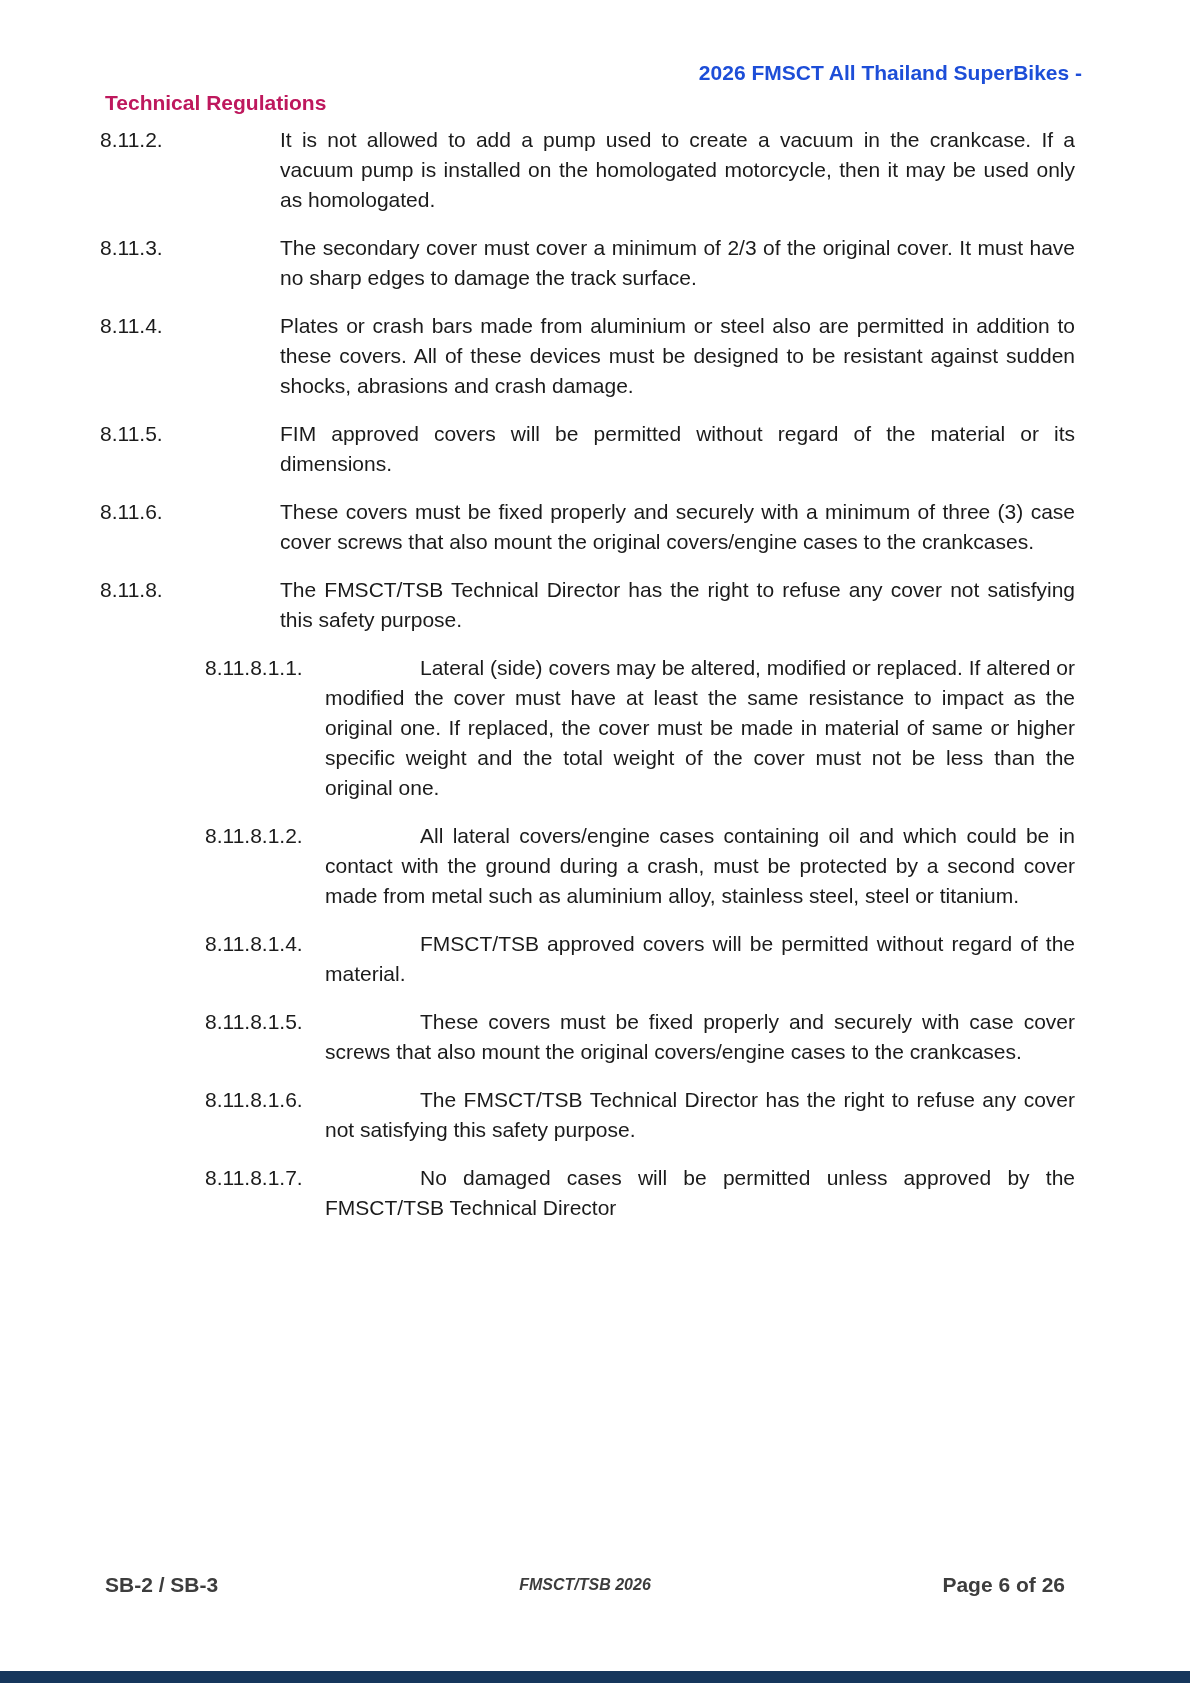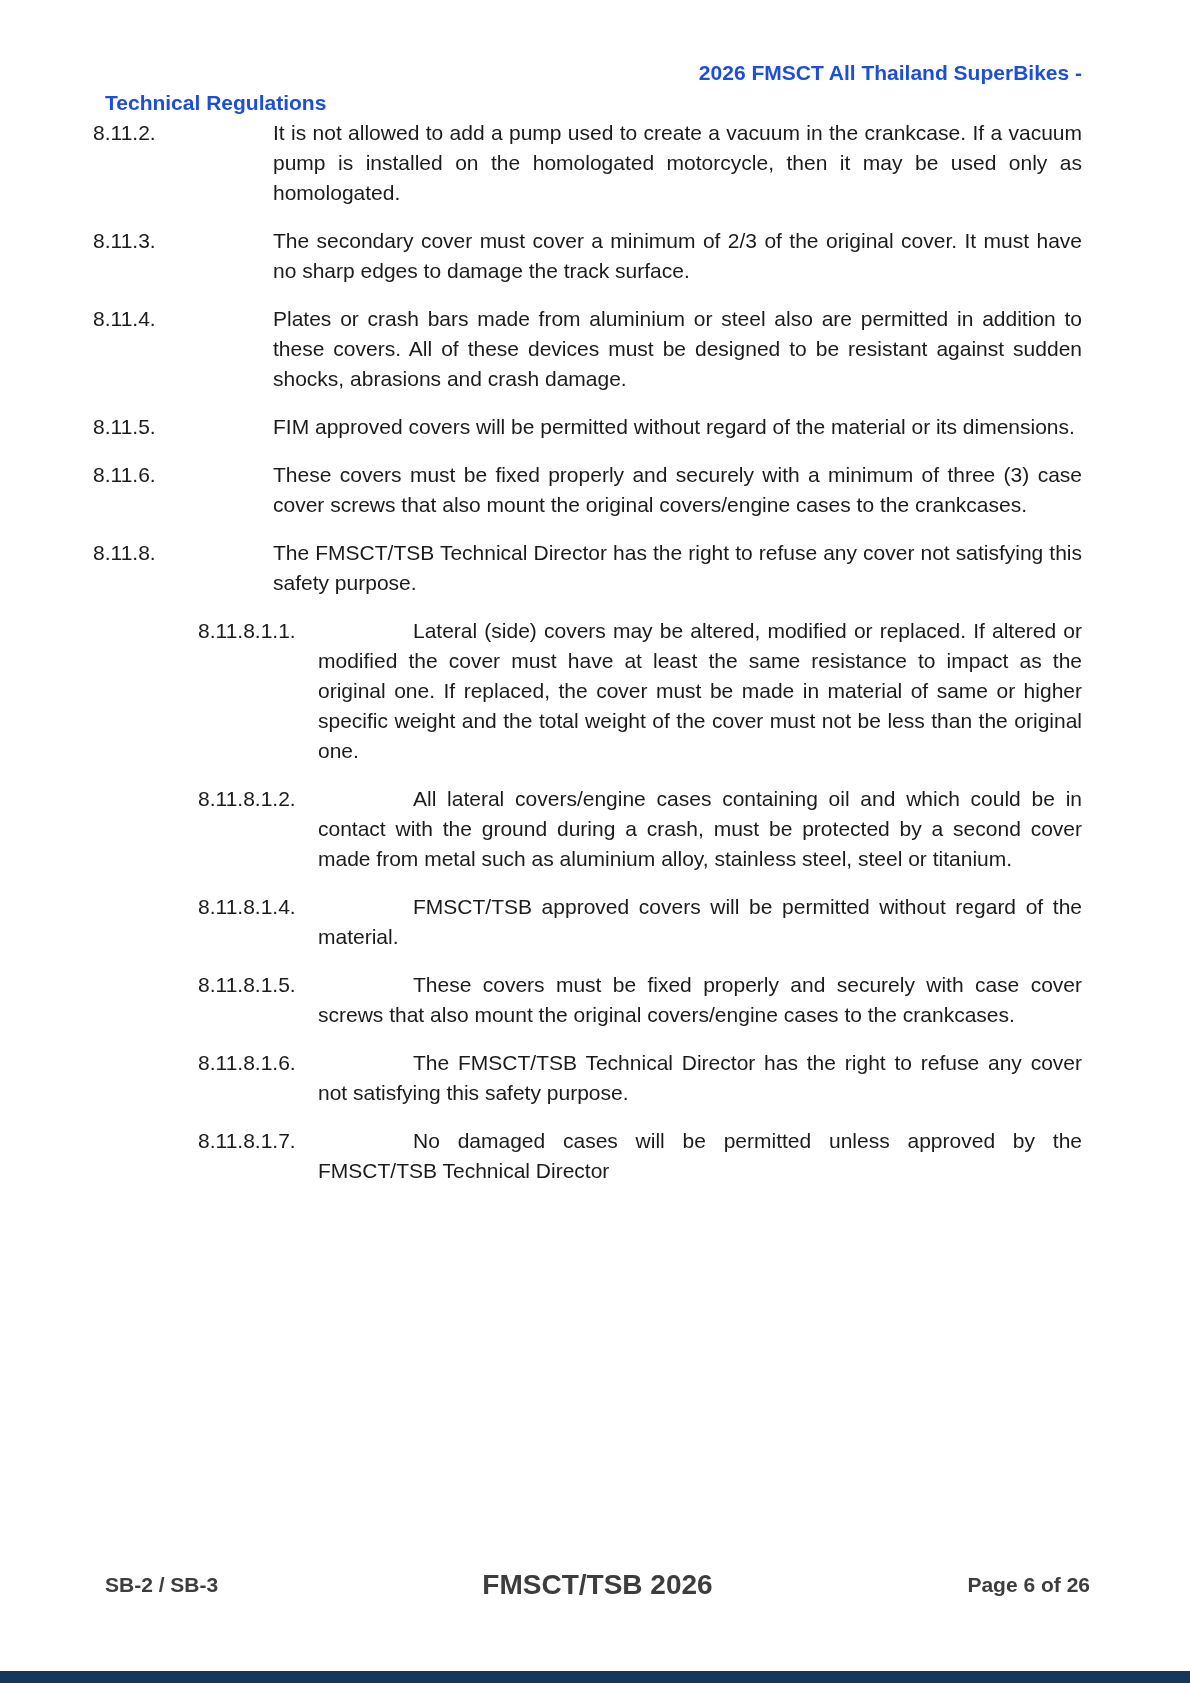--- a/index.html
+++ b/index.html
@@ -18,55 +18,56 @@
   .header-line1 {
     margin: 58px 108px 0 105px;
     text-align: right;
     font-weight: bold;
     color: #1d4ed8;
   }
   .header-line2 {
     margin: 0 108px 0 105px;
     text-align: left;
     font-weight: bold;
-    color: #1d4ed8;
+    color: #be185d;
   }
   
   .body-area { margin-top: 0; }
   .item { margin: 0 108px 18px 183px; }
-  .item p { margin: 0; }
+  .item p { margin: 7px; }
   .lvl1 p {
     padding-left: 90px;
     text-indent: -90px;
     text-align: justify;
   }
   .num1 { display: inline-block; width: 90px; }
   .head2 { margin-left: 218px; font-weight: bold; }
   .num2 { display: inline-block; width: 139px; }
   .lvl3 { margin-left: 318px; }
   .lvl3 p {
     text-indent: -60px;
     text-align: justify;
   }
   .num3 { display: inline-block; width: 155px; }
   
   .footer {
     position: absolute;
     top: 1570px;
     left: 105px;
-    right: 100px;
+    right: 125px;
     height: 30px;
     font-weight: bold;
     color: #3d3d3d;
   }
   .footer .f-left  { position: absolute; left: 0; top: 0; }
   .footer .f-center {
     position: absolute; left: 50%; top: 0;
     transform: translateX(-50%);
-    font-size: 28px;
+    font-size: 16px;
+    font-style: italic;
   }
   .footer .f-right { position: absolute; right: 0; top: 0; }
   
   .bottom-bar {
     position: absolute;
     left: 0; right: 0; bottom: 0;
     height: 12px;
     background: #16365c;
   }
 </style>

